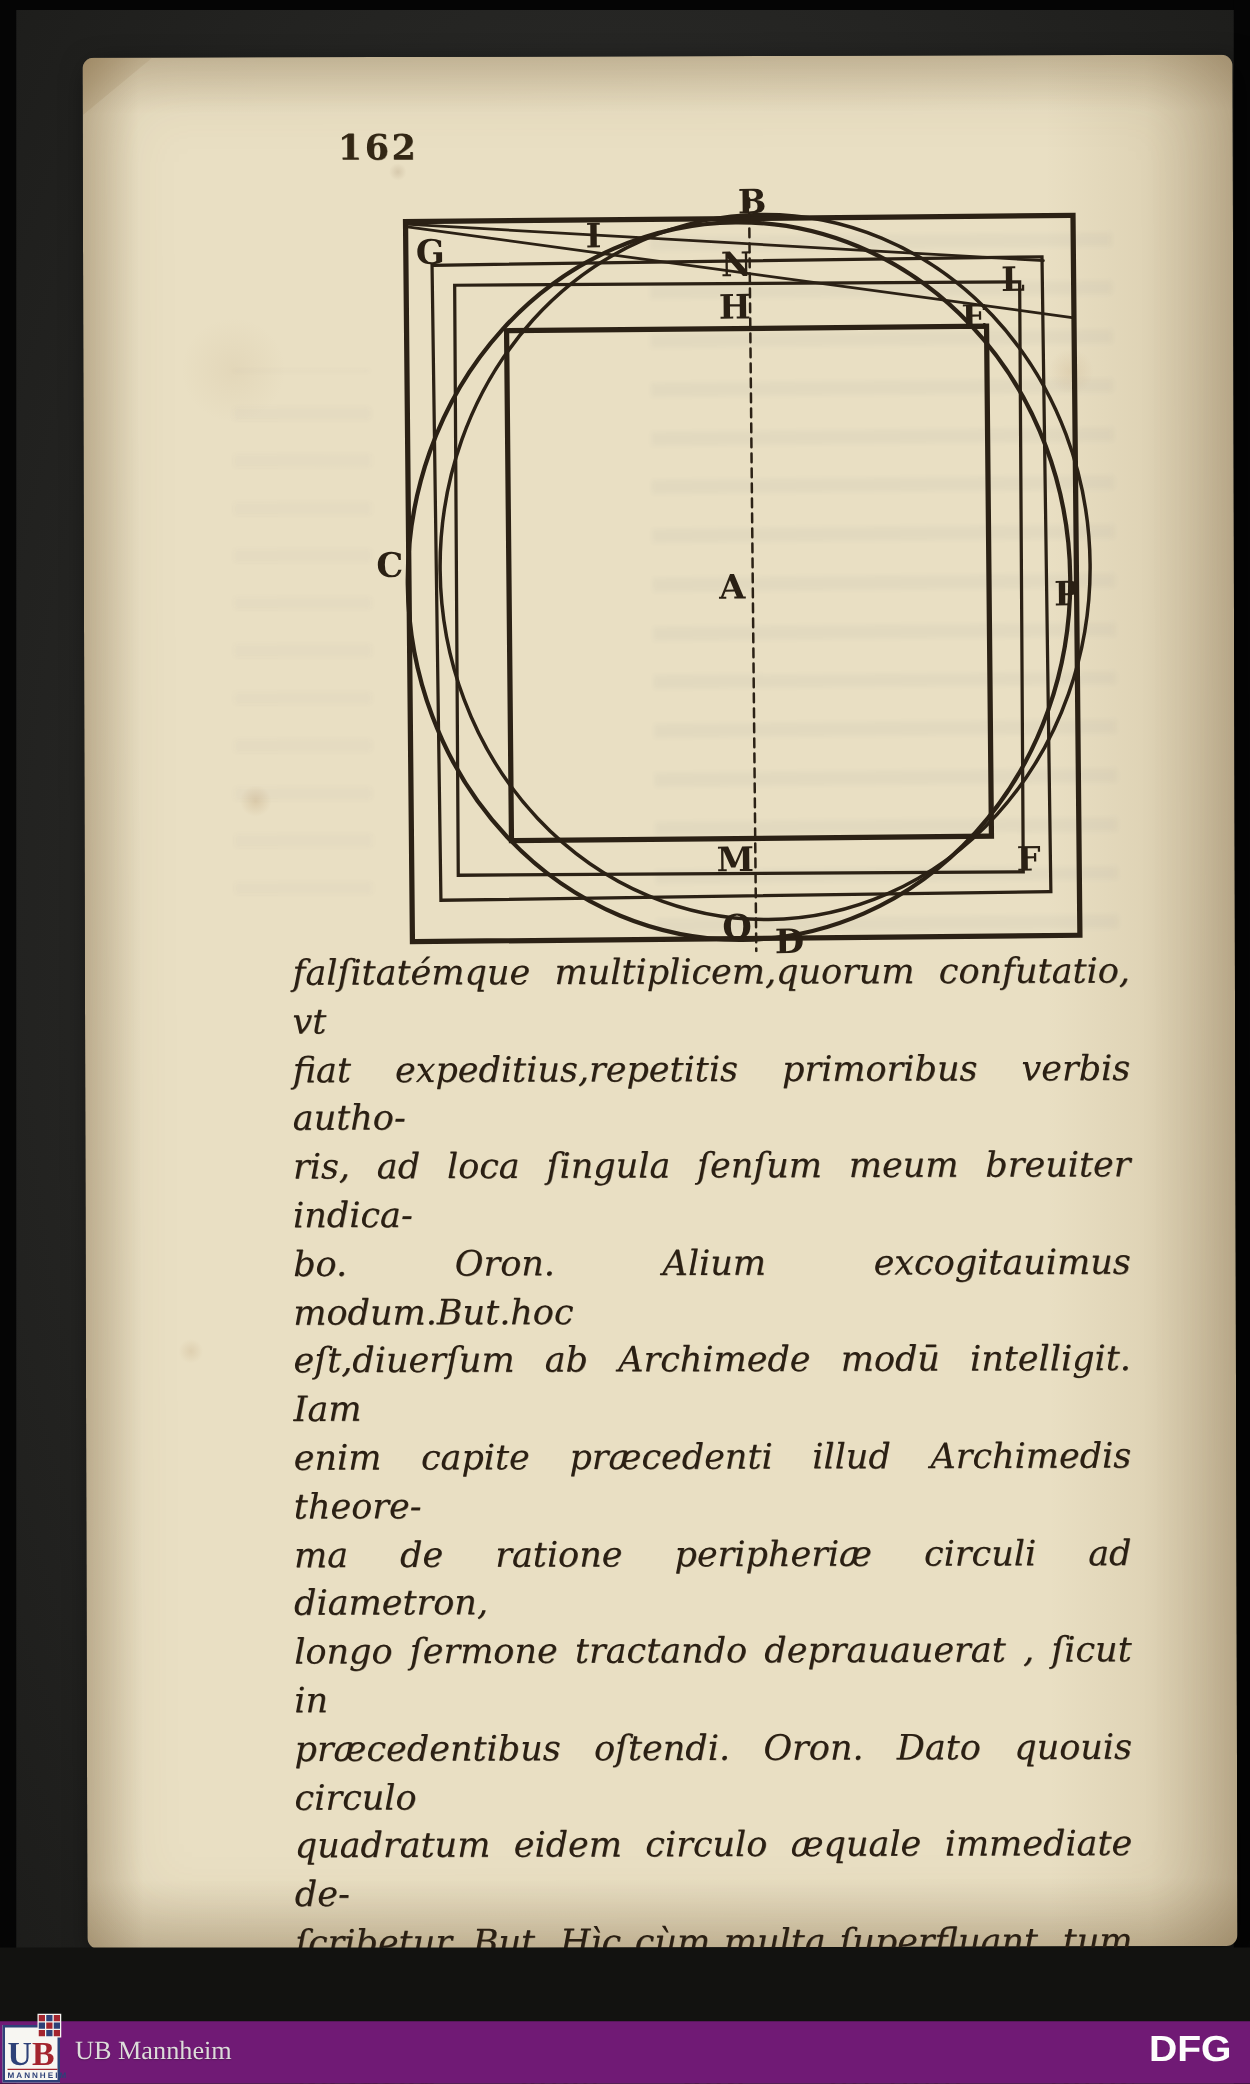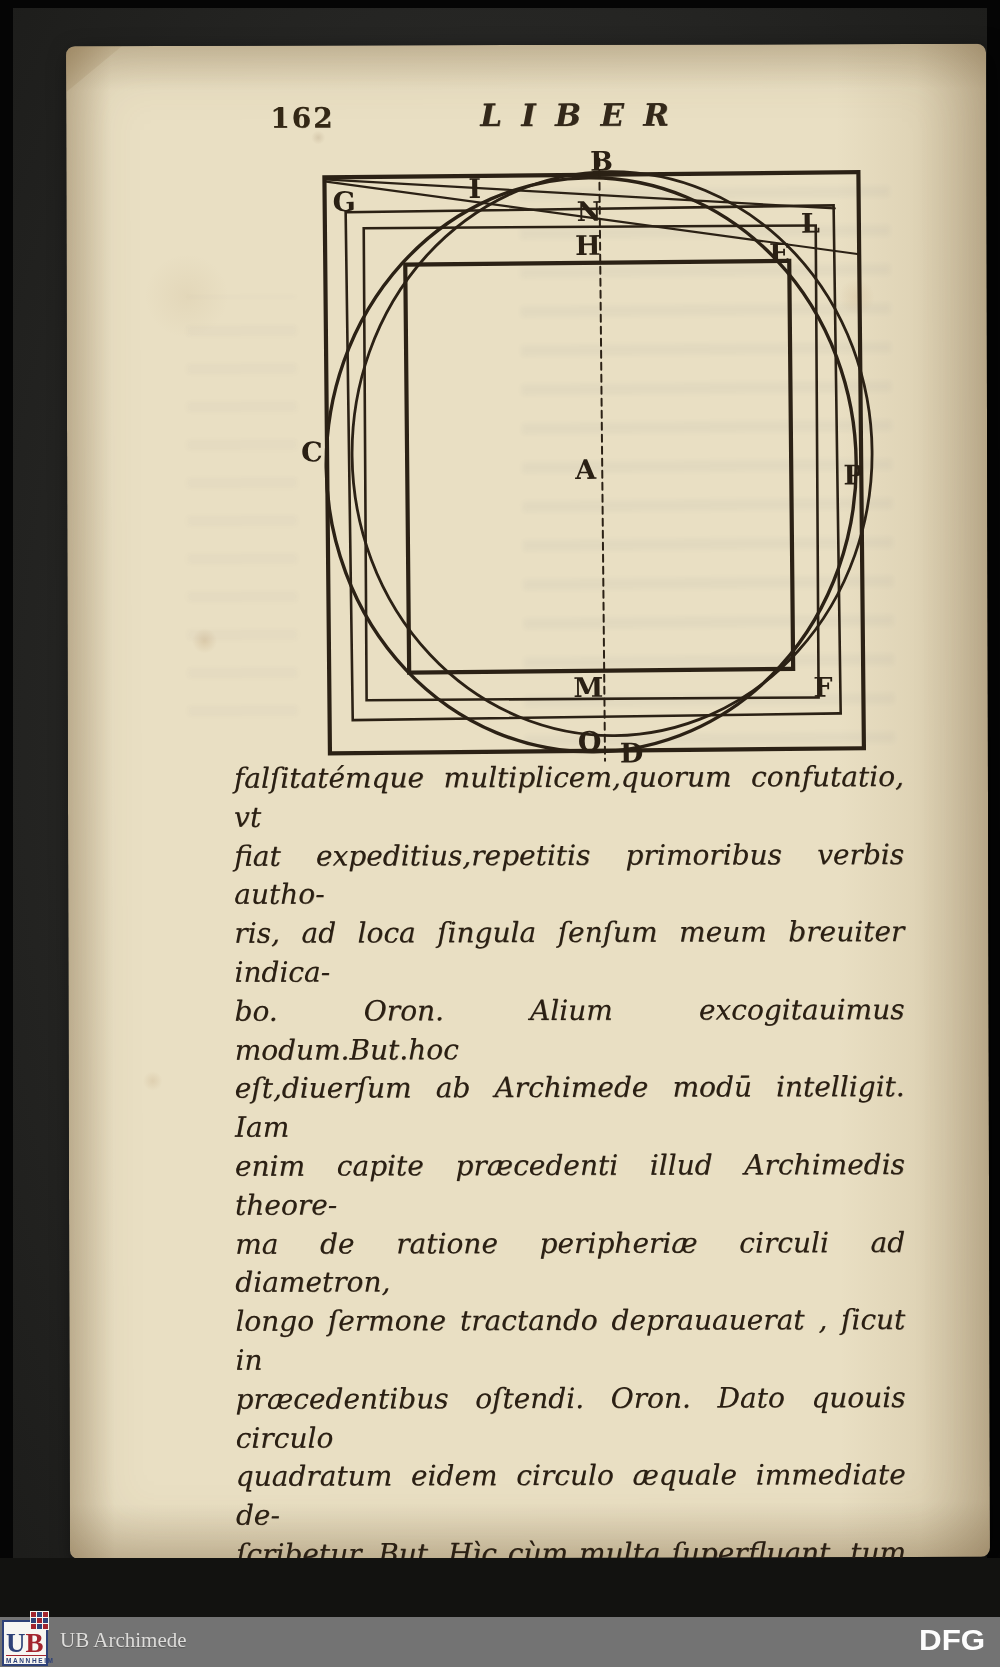--- a/index.html
+++ b/index.html
@@ -71,21 +71,21 @@
   
   .textblock{
     position:absolute;left:166px;top:714px;width:670px;
     font-style:italic;font-size:28px;line-height:38.8px;color:#2a1f13;
     text-shadow:.35px .35px .4px rgba(42,31,19,.55);
     word-spacing:1px;
   }
   .tline{text-align:justify;text-align-last:justify;white-space:normal;}
   
   .footer-black{position:absolute;left:0;top:1558px;width:1000px;height:60px;background:#121210;}
-  .footer{position:absolute;left:0;top:1617px;width:1000px;height:50px;background:#737373;}
+  .footer{position:absolute;left:0;top:1617px;width:1000px;height:50px;background:#701a75;}
   .ublogo{
     position:absolute;left:2px;top:3px;width:46px;height:46px;
     background:#f7f6f2;border:2px solid #2e4178;box-sizing:border-box;
   }
   .checker{
     position:absolute;right:-3px;top:-11px;display:grid;
     grid-template-columns:repeat(3,5px);grid-auto-rows:5px;gap:1px;
     background:#f7f6f2;padding:1px;
   }
   .sq{width:5px;height:5px;}
@@ -118,21 +118,20 @@
 
 <div class="scan-bg"></div>
 <div class="strip left"></div>
 <div class="strip top"></div>
 <div class="strip right"></div>
 
 <div class="page">
   <div class="corner-fold"></div>
 
   <div class="pagenum">162</div>
-  <div class="runhead">LIBER</div>
 
   <div class="ghost g1"></div>
   <div class="ghost g2"></div>
 
   <svg class="diagram" width="580" height="625" viewBox="0 0 580 625">
     <g transform="rotate(-0.4 290 310)">
 
       <g>
         <rect class="stroke" x="28" y="30" width="534" height="576" stroke-width="4.2"></rect>
         <rect class="stroke" x="50" y="64" width="488" height="508" stroke-width="2.6" transform="rotate(-0.25 294 318)"></rect>
@@ -200,15 +199,15 @@
       <span class="sq b"></span>
         <span class="sq r"></span>
         <span class="sq b"></span>
       <span class="sq r"></span>
         <span class="sq b"></span>
         <span class="sq r"></span>
     </div>
     <div class="ubtext"><span class="u">U</span><span class="b">B</span></div>
     <div class="mannheim">MANNHEIM</div>
   </div>
-  <div class="libname">UB Archimede</div>
+  <div class="libname">UB Mannheim</div>
   <div class="dfg">DFG</div>
 </div>
 
 </body></html>

